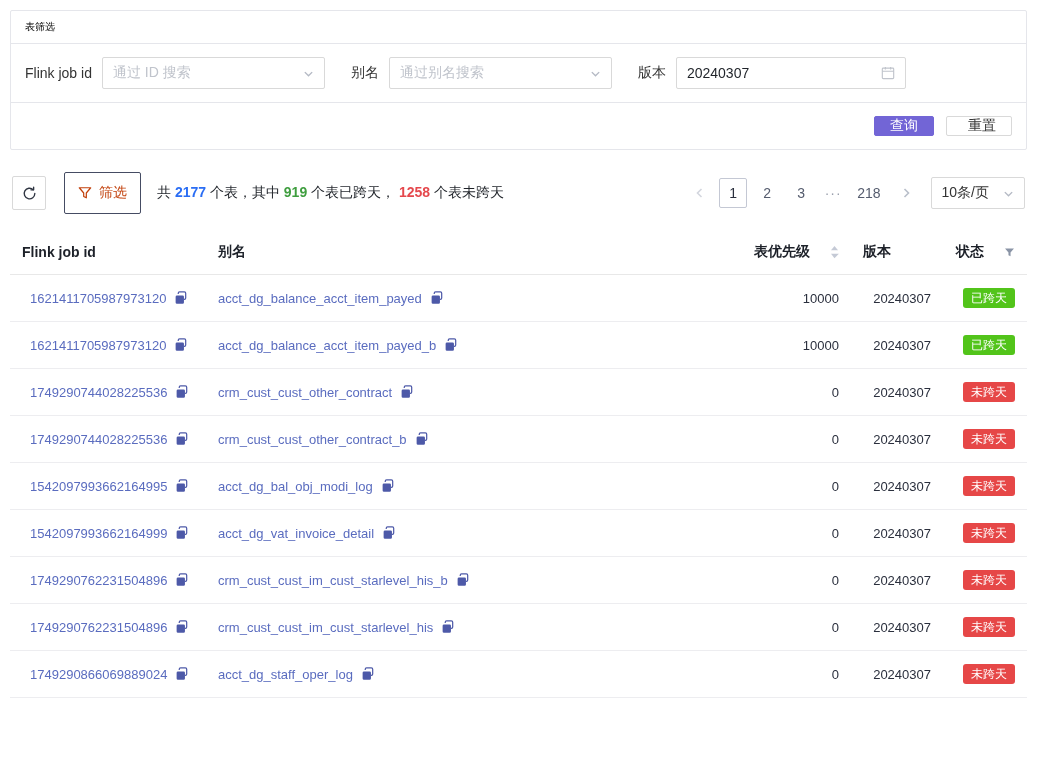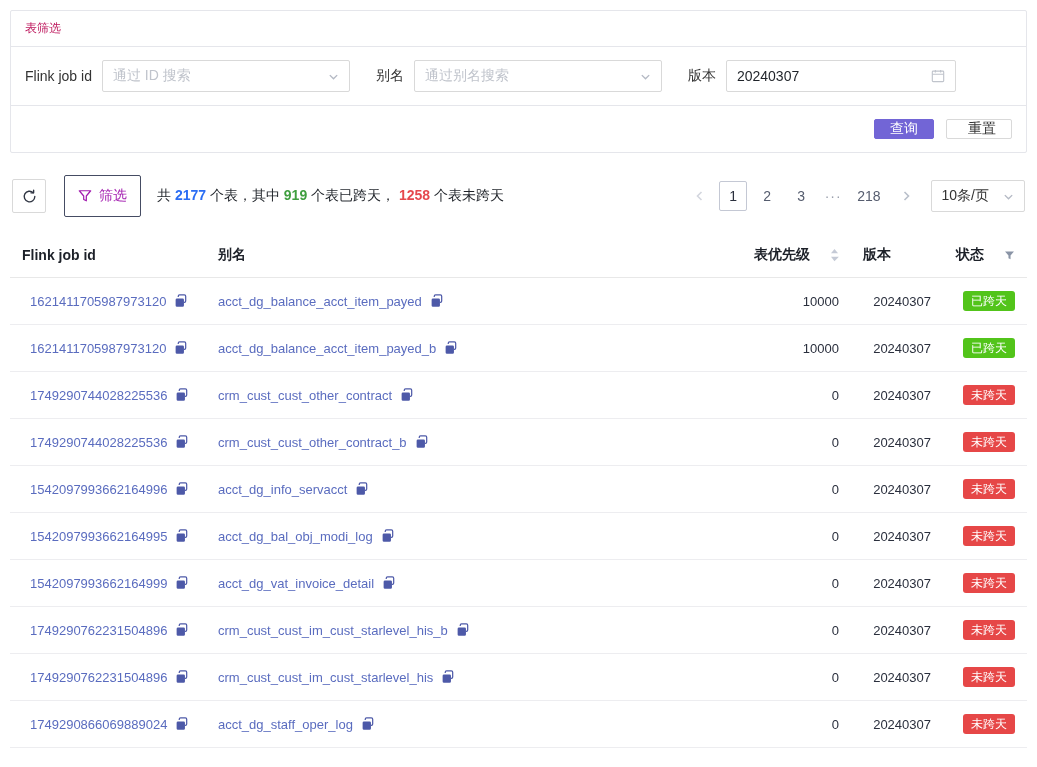--- a/index.html
+++ b/index.html
@@ -19,46 +19,46 @@
   html,body{margin:0;padding:0;background:#fff;}
   body{
     width:1037px;height:767px;overflow:hidden;
     font-family:"Liberation Sans","DejaVu Sans",sans-serif;
     font-size:14px;color:var(--text);
   }
   .page{padding:10px;}
 
   
   .filter-card{border:1px solid var(--border);border-radius:2px;background:#fff;}
-  .filter-card-header{padding:9px 14px;border-bottom:1px solid var(--border);font-size:12px;color:#be185d;}
+  .filter-card-header{padding:9px 14px;border-bottom:1px solid var(--border);font-size:10px;color:#000000;}
   .filter-form{display:flex;align-items:center;padding:13px 14px;}
   .field-label{color:#333;margin-right:10px;white-space:nowrap;}
   .select,.date-input{
     height:32px;border:1px solid var(--input-border);border-radius:2px;background:#fff;
     display:flex;align-items:center;justify-content:space-between;
-    padding:0 10px;width:248px;cursor:pointer;
+    padding:0 10px;width:223px;cursor:pointer;
   }
   .placeholder{color:var(--muted);font-size:14px;}
   .value-text{color:var(--text);font-size:14px;}
   .gap{width:26px;}
   .date-input{width:230px;}
 
   .filter-actions{border-top:1px solid var(--border);padding:13px 14px;display:flex;justify-content:flex-end;gap:12px;}
   .btn{height:20px;padding:0 15px;border-radius:2px;font-size:14px;cursor:pointer;font-family:inherit;}
   .btn-primary{background:var(--primary);border:1px solid var(--primary);color:#fff;}
   .btn-default{background:#fff;border:1px solid var(--input-border);color:#333;padding-left:21px;}
 
   
   .toolbar{display:flex;align-items:center;margin:22px 2px 0 2px;}
   .icon-btn{
     width:34px;height:34px;border:1px solid var(--input-border);border-radius:2px;background:#fff;
     display:flex;align-items:center;justify-content:center;cursor:pointer;margin-right:18px;
   }
   .filter-btn{
-    height:42px;border:1px solid #454c63;border-radius:2px;background:#fff;color:#a21caf;
+    height:42px;border:1px solid #454c63;border-radius:2px;background:#fff;color:#c2410c;
     display:flex;align-items:center;gap:7px;padding:0 13px;cursor:pointer;font-size:14px;font-family:inherit;
   }
   .summary{margin-left:16px;white-space:nowrap;}
   .num{font-weight:bold;}
   .num.blue{color:var(--count-total);}
   .num.green{color:var(--count-crossed);}
   .num.red{color:var(--count-uncrossed);}
 
   
   .pagination{display:flex;align-items:center;gap:6px;}
@@ -274,37 +274,20 @@
       <a class="cell-link">crm_cust_cust_other_contract_b</a><span class="copy-btn"><svg width="14" height="14" viewBox="0 0 16 16">
                 <path d="M11 5H4.5A1.5 1.5 0 0 0 3 6.5V13a1.5 1.5 0 0 0 1.5 1.5H11a1.5 1.5 0 0 0 1.5-1.5V6.5A1.5 1.5 0 0 0 11 5z" fill="currentColor"></path>
                 <path d="M6 3.4V2.5A1.5 1.5 0 0 1 7.5 1H13a1.5 1.5 0 0 1 1.5 1.5V8A1.5 1.5 0 0 1 13 9.5h-.7" fill="none" stroke="currentColor" stroke-width="1.4"></path>
               </svg></span>
     </td>
     <td class="td-right">0</td>
     <td class="td-right">20240307</td>
     <td class="td-right"><span class="badge error">未跨天</span></td>
   </tr>
 
-  <tr class="table-row">
-    <td>
-      <a class="cell-link">1542097993662164996</a><span class="copy-btn"><svg width="14" height="14" viewBox="0 0 16 16">
-                <path d="M11 5H4.5A1.5 1.5 0 0 0 3 6.5V13a1.5 1.5 0 0 0 1.5 1.5H11a1.5 1.5 0 0 0 1.5-1.5V6.5A1.5 1.5 0 0 0 11 5z" fill="currentColor"></path>
-                <path d="M6 3.4V2.5A1.5 1.5 0 0 1 7.5 1H13a1.5 1.5 0 0 1 1.5 1.5V8A1.5 1.5 0 0 1 13 9.5h-.7" fill="none" stroke="currentColor" stroke-width="1.4"></path>
-              </svg></span>
-    </td>
-    <td>
-      <a class="cell-link">acct_dg_info_servacct</a><span class="copy-btn"><svg width="14" height="14" viewBox="0 0 16 16">
-                <path d="M11 5H4.5A1.5 1.5 0 0 0 3 6.5V13a1.5 1.5 0 0 0 1.5 1.5H11a1.5 1.5 0 0 0 1.5-1.5V6.5A1.5 1.5 0 0 0 11 5z" fill="currentColor"></path>
-                <path d="M6 3.4V2.5A1.5 1.5 0 0 1 7.5 1H13a1.5 1.5 0 0 1 1.5 1.5V8A1.5 1.5 0 0 1 13 9.5h-.7" fill="none" stroke="currentColor" stroke-width="1.4"></path>
-              </svg></span>
-    </td>
-    <td class="td-right">0</td>
-    <td class="td-right">20240307</td>
-    <td class="td-right"><span class="badge error">未跨天</span></td>
-  </tr>
 
   <tr class="table-row">
     <td>
       <a class="cell-link">1542097993662164995</a><span class="copy-btn"><svg width="14" height="14" viewBox="0 0 16 16">
                 <path d="M11 5H4.5A1.5 1.5 0 0 0 3 6.5V13a1.5 1.5 0 0 0 1.5 1.5H11a1.5 1.5 0 0 0 1.5-1.5V6.5A1.5 1.5 0 0 0 11 5z" fill="currentColor"></path>
                 <path d="M6 3.4V2.5A1.5 1.5 0 0 1 7.5 1H13a1.5 1.5 0 0 1 1.5 1.5V8A1.5 1.5 0 0 1 13 9.5h-.7" fill="none" stroke="currentColor" stroke-width="1.4"></path>
               </svg></span>
     </td>
     <td>
       <a class="cell-link">acct_dg_bal_obj_modi_log</a><span class="copy-btn"><svg width="14" height="14" viewBox="0 0 16 16">

